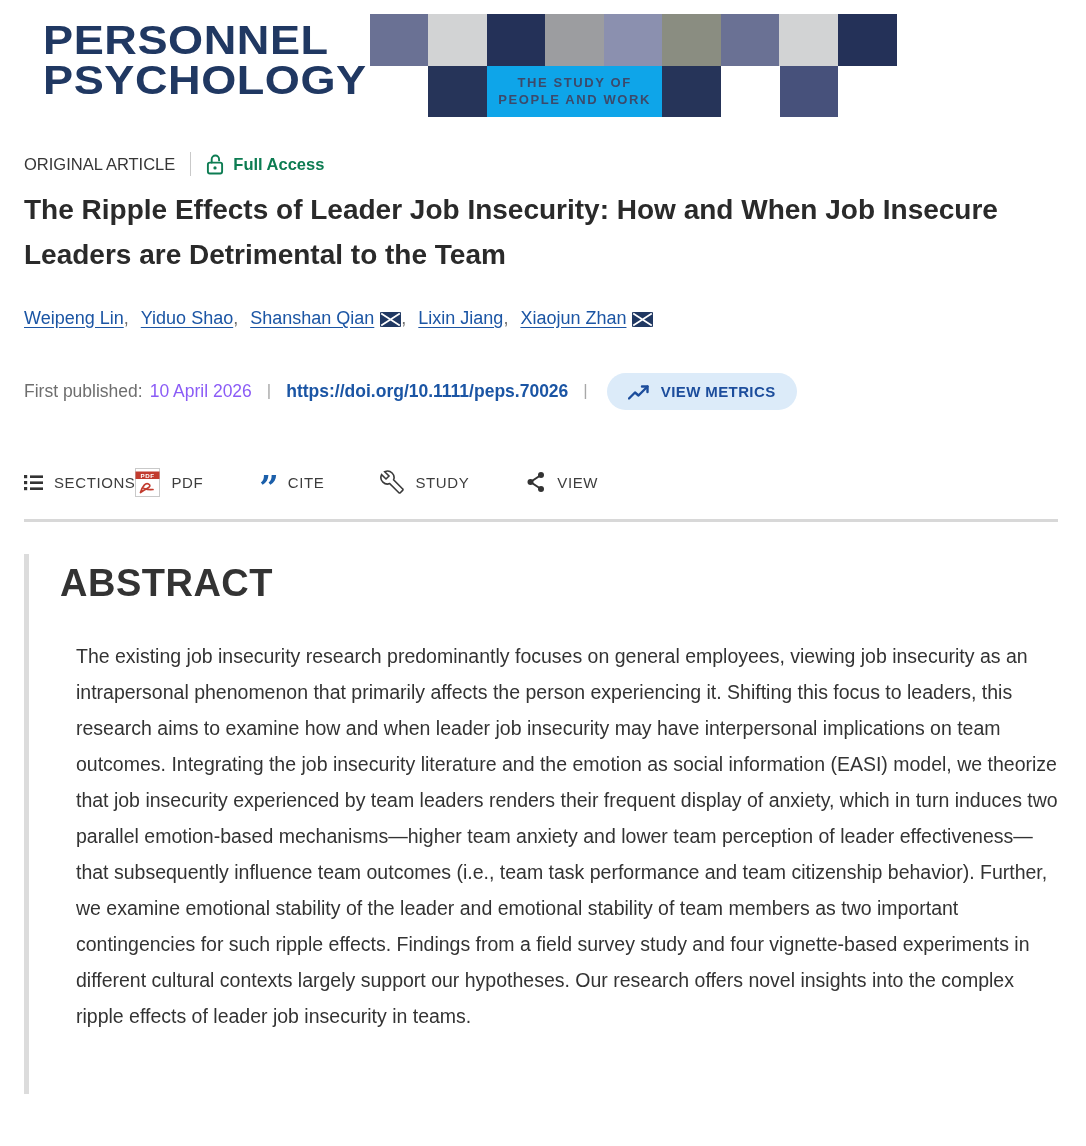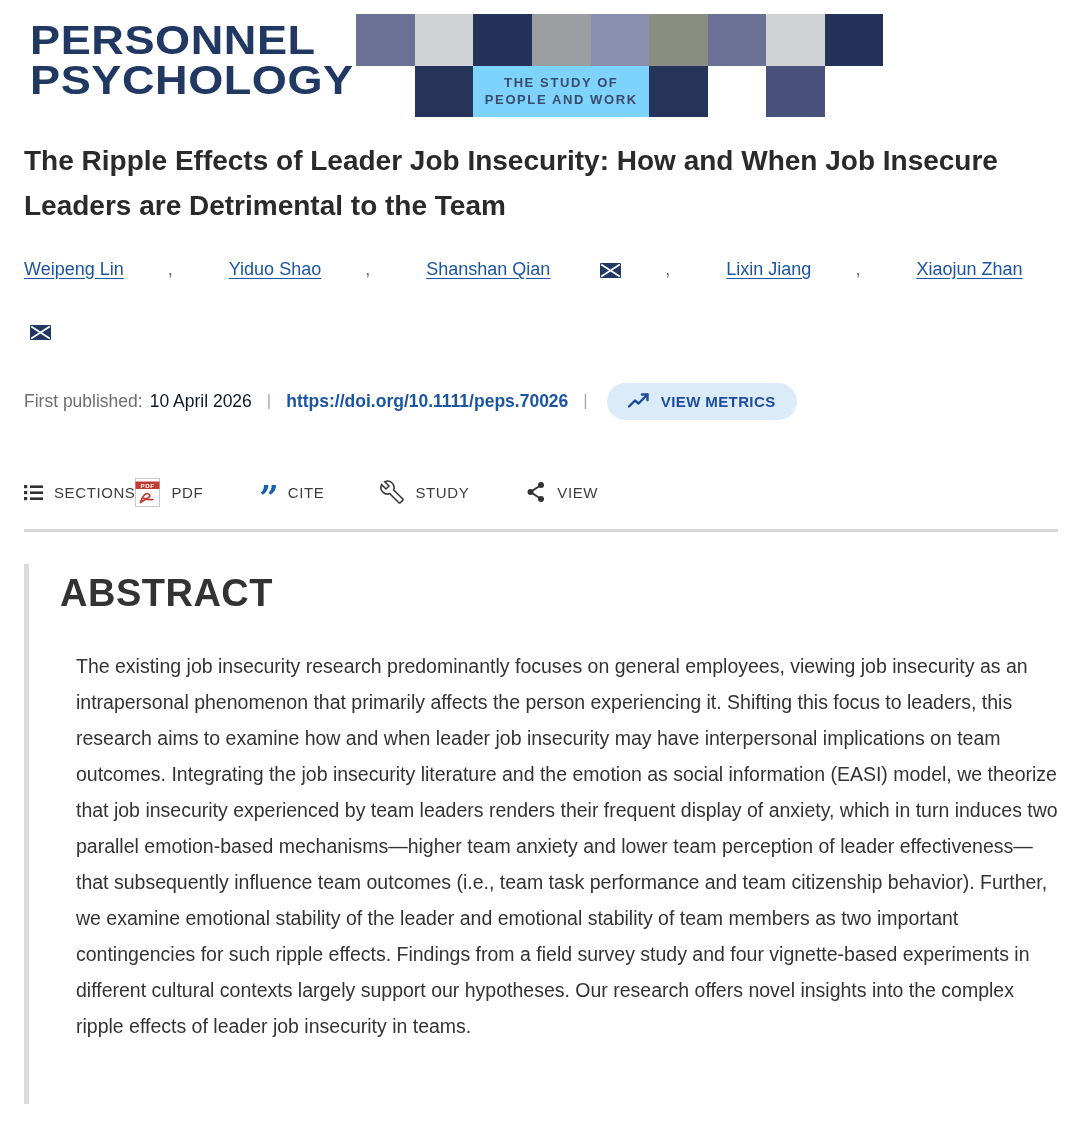--- a/index.html
+++ b/index.html
@@ -8,83 +8,83 @@
     width: 1086px; height: 1146px; overflow: hidden;
     font-family: "Liberation Sans", "DejaVu Sans", sans-serif;
     color: var(--text-dark, #333);
   }
   .page { width: 1086px; height: 1146px; position: relative; }
 
   
   .banner {
     margin: 14px 0 0 30px;
     width: 880px; height: 103px;
-    display: flex; justify-content: flex-start; align-items: stretch; gap: 32px;
+    display: flex; justify-content: center; align-items: stretch; gap: 32px;
   }
   .logo {
     font-weight: 700; font-size: 41px; line-height: 0.98;
     letter-spacing: 0.5px; color: var(--navy, #203862);
     transform: scaleX(1.10); transform-origin: left center;
     padding-top: 6px; white-space: nowrap;
   }
   .blocks {
     width: 527px; height: 103px;
     display: flex; flex-wrap: wrap; align-content: flex-start;
   }
   .block { width: calc(527px / 9); height: 52px; }
   .blocks .row2 { height: 51px; }
   .tagline-cell {
-    width: calc(527px / 3); height: 51px; background: #7dd3fc;
+    width: calc(527px / 3); height: 51px; background: #0ea5e9;
     display: flex; flex-direction: column; justify-content: center; align-items: center;
     font-size: 13px; font-weight: 700; letter-spacing: 1.6px;
     color: #3c4a6b; line-height: 1.3; white-space: nowrap;
   }
 
   
   .meta-row {
     margin: 35px 0 0 24px;
     display: flex; align-items: center;
     font-size: 16.5px; color: #363636;
   }
   .vdiv { width: 1px; height: 24px; background: #c9c9c9; margin: 0 15px; }
   .access {
     display: inline-flex; align-items: center; gap: 9px;
     color: var(--green, #0d7c52); font-weight: 700;
   }
 
   
   h1.title {
-    margin: 22px 24px 0 24px; max-width: 1035px;
+    margin: 12px 24px 0 24px; max-width: 1035px;
     font-size: 28px; font-weight: 700; line-height: 1.6; color: #2a2a2a;
   }
 
   
   .authors {
     margin: 30px 24px 0 24px;
-    font-size: 18px; display: flex; align-items: center; flex-wrap: wrap; gap: 44px;
+    font-size: 18px; display: flex; align-items: center; flex-wrap: wrap;
   }
   .author-link {
     color: var(--link-blue, #1b55a4); text-decoration: underline;
     text-underline-offset: 3px; cursor: pointer;
   }
   .comma { color: #6e6e6e; margin-right: 7px; }
   .env { margin-left: 6px; position: relative; top: 1px; cursor: pointer; }
 
   
   .pub-row {
     margin: 44px 24px 0 24px;
     display: flex; align-items: center; font-size: 17.5px;
   }
   .pub-label { color: var(--text-muted, #6e6e6e); }
-  .pub-date { color: #0f172a; margin-left: 7px; }
+  .pub-date { color: #8b5cf6; margin-left: 7px; }
   .sep { color: #a8a8a8; margin: 0 15px; font-size: 17px; }
   .doi { color: var(--link-blue, #1b55a4); font-weight: 700; text-decoration: none; cursor: pointer; }
   .metrics-btn {
     margin-left: 4px; border: none; cursor: pointer;
-    display: inline-flex; align-items: flex-start; gap: 11px;
+    display: inline-flex; align-items: flex-end; gap: 11px;
     background: var(--metrics-bg, #dcebf9); color: var(--metrics-fg, #1c4d9c);
     font-family: inherit; font-weight: 700; font-size: 15px; letter-spacing: 0.4px;
     padding: 10px 21px; border-radius: 999px;
   }
 
   
   .toolbar {
     margin: 58px 28px 0 24px;
     display: flex; align-items: center;
   }
@@ -142,20 +142,32 @@
           <div>THE STUDY OF</div>
           <div>PEOPLE AND WORK</div>
         </div>
         <div class="block row2" style="background: rgb(38, 52, 89);"></div>
         <div class="block row2" style="background: rgb(255, 255, 255);"></div>
         <div class="block row2" style="background: rgb(71, 81, 123);"></div>
         <div class="block row2" style="background: rgb(255, 255, 255);"></div>
       </div>
   </header>
 
+  <div class="meta-row">
+    <span>ORIGINAL ARTICLE</span>
+    <span class="vdiv"></span>
+    <span class="access">
+      <svg width="18" height="22" viewBox="0 0 19 23">
+        <path d="M6 10 V6.5 a3.9 3.9 0 0 1 7.8 0 v1.2" fill="none" stroke="#0d7c52" stroke-width="2" stroke-linecap="round"></path>
+        <rect x="2" y="10" width="15" height="11.5" rx="2" fill="none" stroke="#0d7c52" stroke-width="2"></rect>
+        <circle cx="9.5" cy="15.7" r="1.7" fill="#0d7c52"></circle>
+      </svg>
+      <span>Full Access</span>
+    </span>
+  </div>
 
   <h1 class="title">The Ripple Effects of Leader Job Insecurity: How and When Job Insecure Leaders are Detrimental to the Team</h1>
 
   <div class="authors" id="authors">
       <a class="author-link">Weipeng Lin</a>
       <span class="comma">,&nbsp;</span>
       <a class="author-link">Yiduo Shao</a>
       <span class="comma">,&nbsp;</span>
       <a class="author-link">Shanshan Qian</a>
       <svg class="env" width="21" height="15" viewBox="0 0 21 15">

